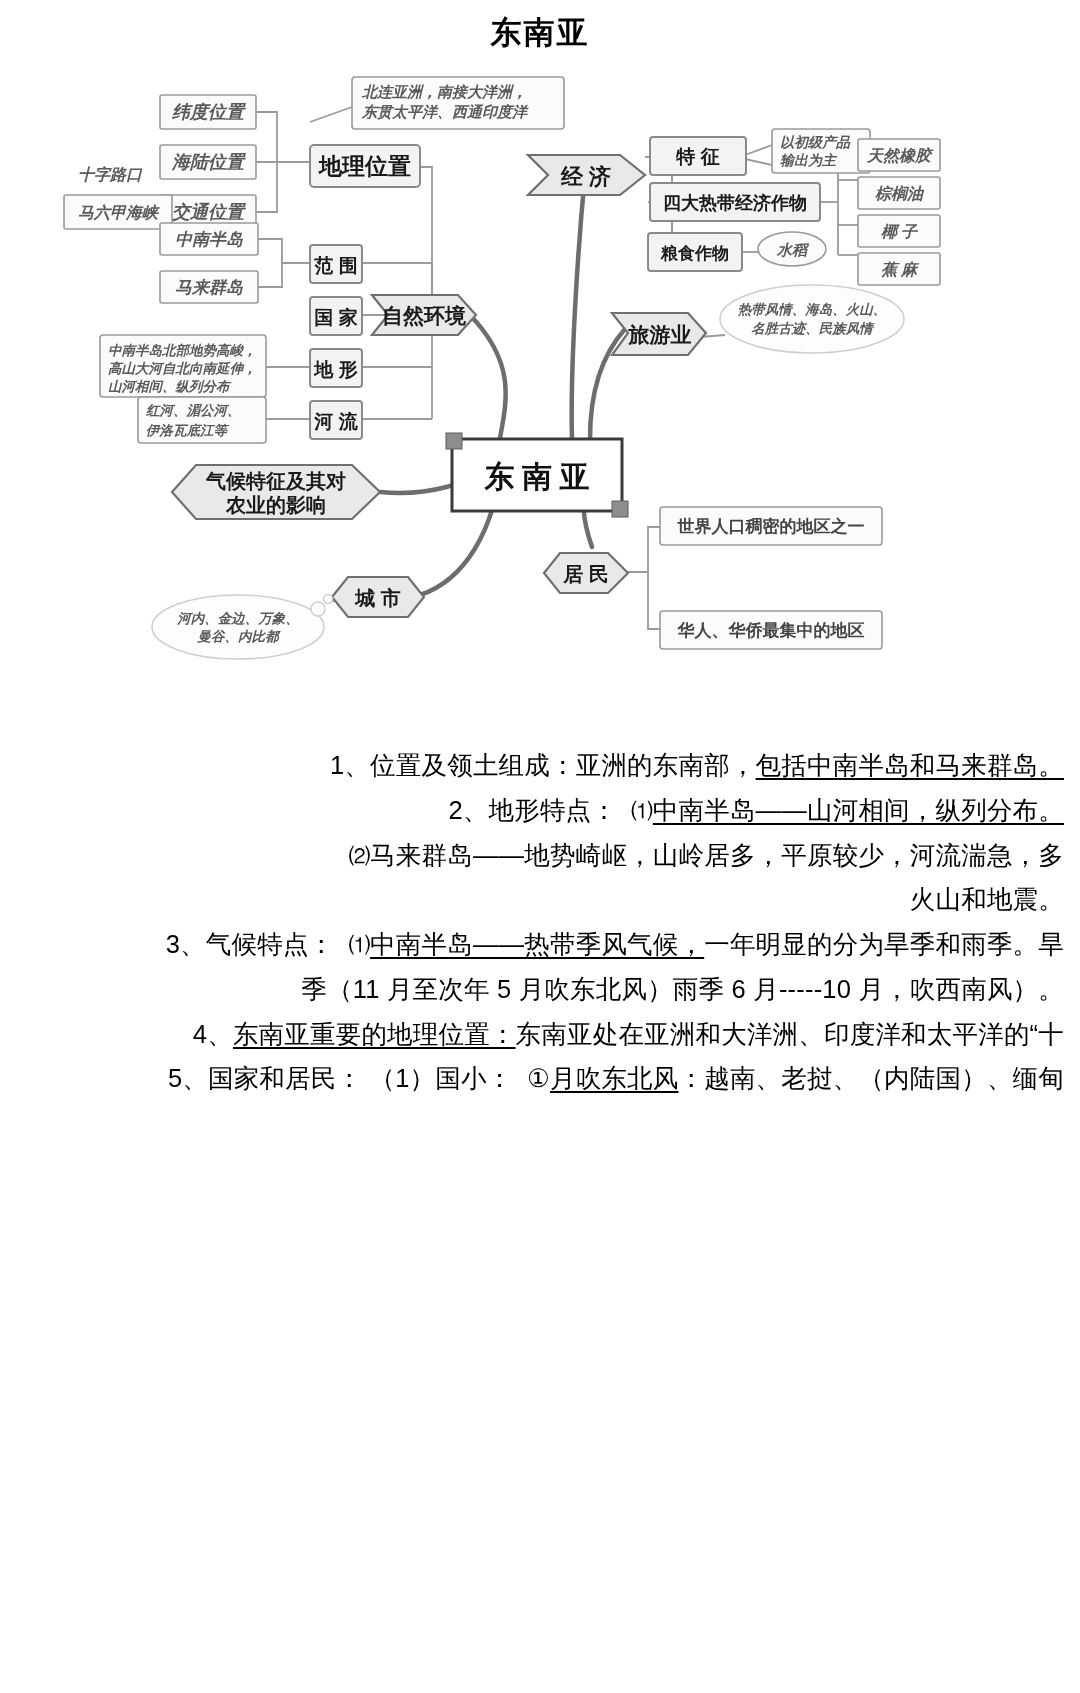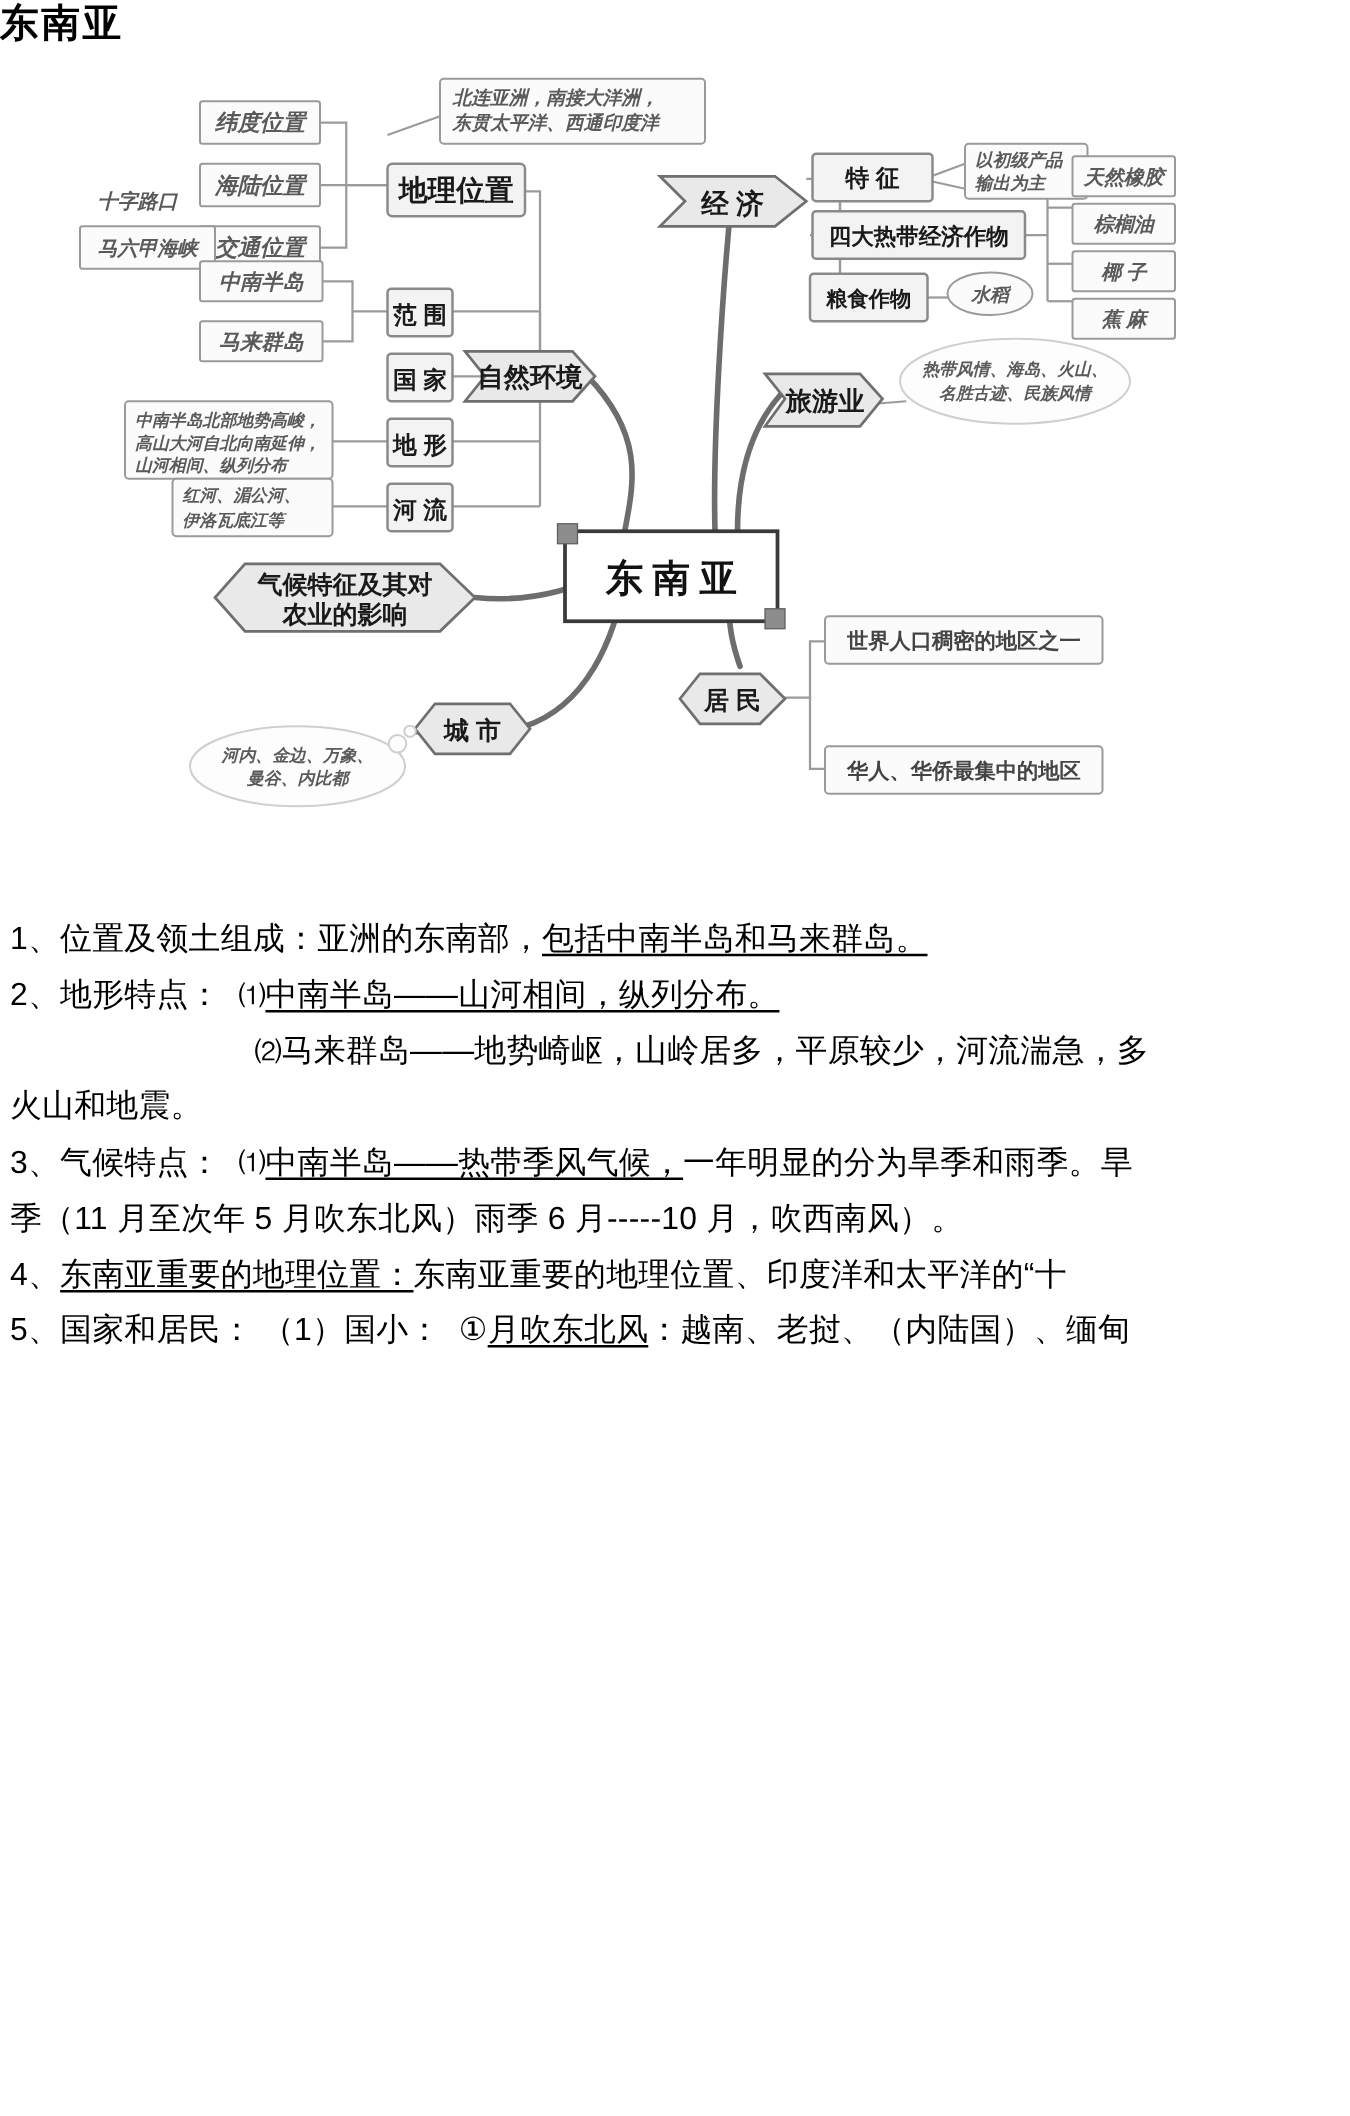--- a/index.html
+++ b/index.html
@@ -18,23 +18,25 @@
   }
   .page {
     width: 1080px;
     height: 1693px;
     position: relative;
     box-sizing: border-box;
   }
 
   
   .doc-title {
+    text-align: center;
     font-size: 31px;
     font-weight: bold;
     letter-spacing: 2px;
+    padding-top: 14px;
     line-height: 1.2;
   }
 
   
   .mindmap-wrap {
     position: relative;
     width: 1080px;
     height: 680px;
     margin-top: 16px;
   }
@@ -98,20 +100,21 @@
     padding: 0 16px 0 8px;
     font-size: 25.5px;
     line-height: 1.0;
   }
   .para {
     margin: 0 0 7px 0;
     font-size: 25.5px;
     line-height: 1.48;
     letter-spacing: 0.2px;
     white-space: normal;
+    text-align: right;
   }
   .u { text-decoration: underline; text-underline-offset: 4px; }
   .small-num {
     font-size: 21px;
     vertical-align: 1px;
   }
   .ind { display: inline-block; width: 196px; }
   .ind2 { display: inline-block; width: 196px; }
 </style>
 </head>
@@ -352,21 +355,21 @@
 
     <p class="para"><span class="ind"></span><span class="small-num">⑵</span><span>马来群岛——地势崎岖，山岭居多，平原较少，河流湍急，多</span></p>
 
     <p class="para"><span>火山和地震。</span></p>
 
     <p class="para"><span>3、</span><span>气候特点：</span>&nbsp;&nbsp;<span class="small-num">⑴</span><span class="u">中南半岛——热带季风气候，</span><span>一年明显的分为旱季和雨季。旱</span></p>
 
     <p class="para"><span>季（11 月至次年 5 月吹东北风）雨季 6 月-----10 月，吹西南风）。</span></p>
 
 
-    <p class="para"><span>4、</span><span class="u">东南亚重要的地理位置：</span><span>东南亚重要的地理位置、印度洋和太平洋的“十</span></p>
+    <p class="para"><span>4、</span><span class="u">东南亚重要的地理位置：</span><span>东南亚处在亚洲和大洋洲、印度洋和太平洋的“十</span></p>
 
 
 
     <p class="para"><span>5、</span><span>国家和居民：</span>&nbsp;<span>（1）国小：</span>&nbsp;&nbsp;<span>①</span><span class="u">月吹东北风</span><span>：越南、老挝、（内陆国）、缅甸</span></p>
 
   </div>
 
 </div>
 
 </body></html>

